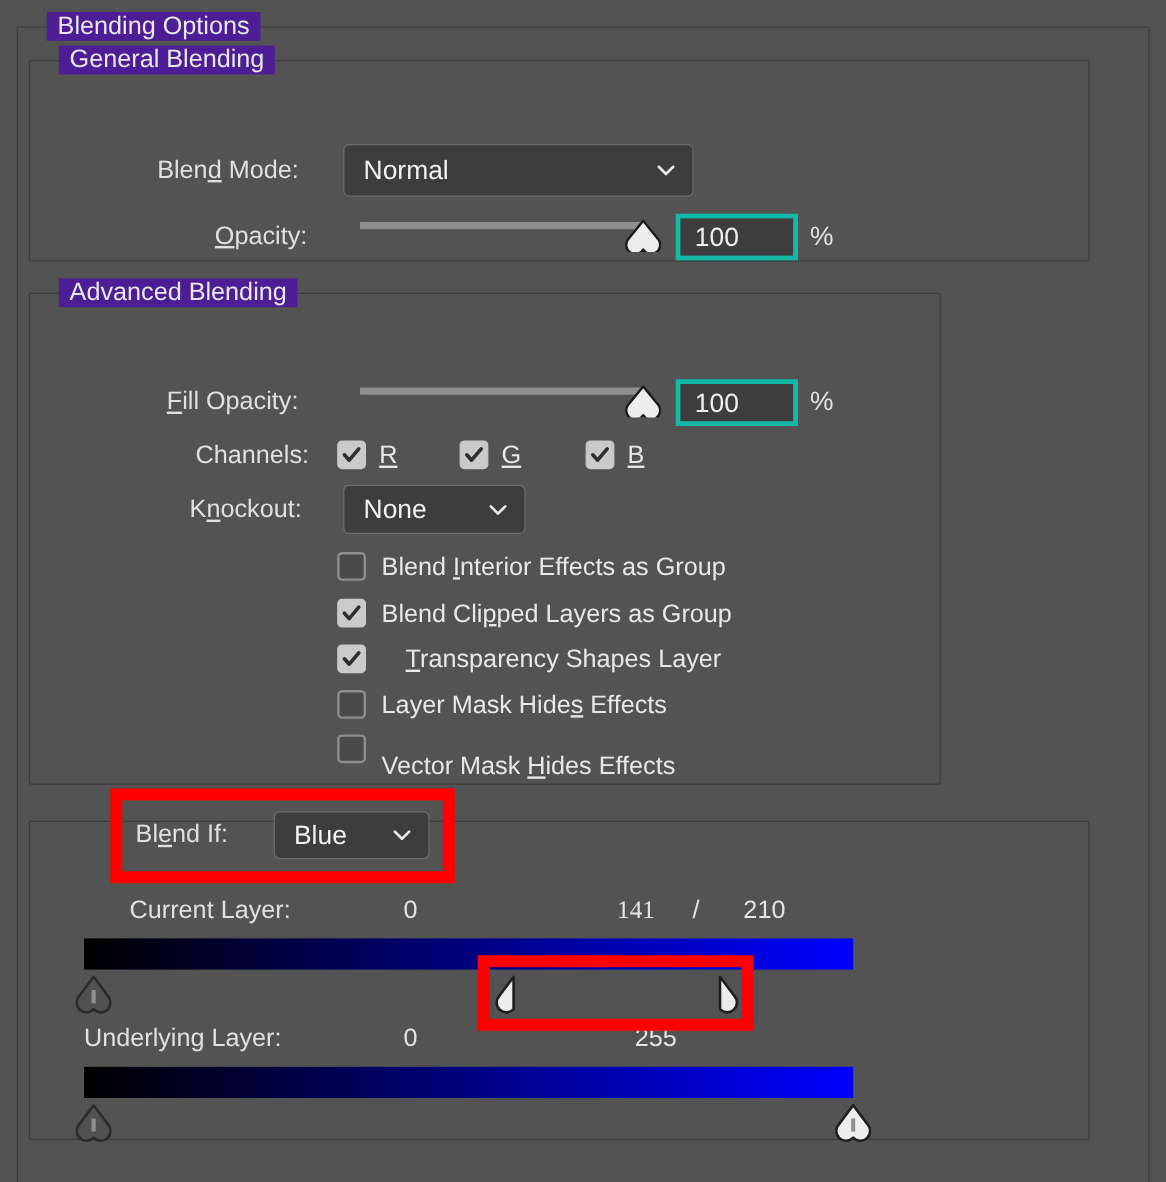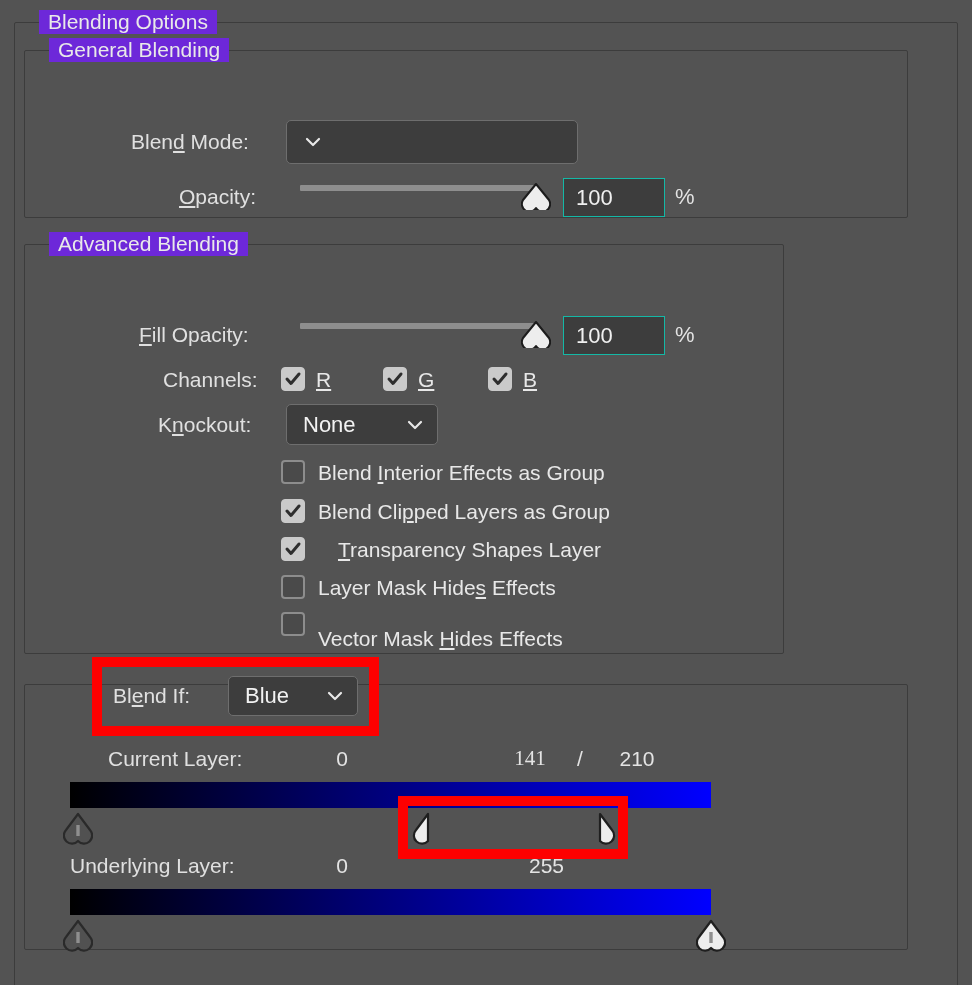--- a/index.html
+++ b/index.html
@@ -20,21 +20,21 @@
   .groupbox {
     position: absolute;
     border: 1px solid #3c3c3c;
     border-radius: 2px;
     box-sizing: border-box;
   }
   .groupbox > .legend {
     position: absolute;
     top: -13px;
     left: 24px;
-    background: #6d28d9;
+    background: #4c1d95;
     padding: 0 9px;
     font-size: 21px;
     color: #e9e9e9;
     line-height: 24px;
     white-space: nowrap;
   }
 
   #outer-group {
     left: 14px;
     top: 22px;
@@ -89,21 +89,21 @@
     width: 20px; height: 20px;
     flex: 0 0 auto;
     display: block;
   }
   .dropdown .chev svg { display: block; }
 
   
   .numfield {
     position: absolute;
     background: #3d3d3d;
-    border: 1px solid #14b8a6;
+    border: 4px solid #14b8a6;
     box-sizing: border-box;
     display: flex;
     align-items: center;
     padding-left: 12px;
     font-size: 22px;
     color: #f0f0f0;
   }
   .pct {
     position: absolute;
     font-size: 22px;
@@ -193,20 +193,21 @@
   <span class="legend">Blending Options</span>
 </div>
 
 <div class="groupbox" id="general-group">
   <span class="legend">General Blending</span>
 </div>
 
 <div class="lbl" style="left:131px; top:131px;">Blen<u>d</u> Mode:</div>
 
 <div class="dropdown" id="blend-mode-dropdown" style="left:286px; top:120px; width:292px; height:44px;">
+  <span class="dd-value">Normal</span>
   <span class="chev">
     <svg width="20" height="20" viewBox="0 0 20 20">
         <path d="M4 7 L10 13 L16 7" fill="none" stroke="#e8e8e8" stroke-width="2.2" stroke-linecap="round" stroke-linejoin="round"></path>
       </svg>
   </span>
 </div>
 
 <div class="lbl" style="left:179px; top:186px;"><u>O</u>pacity:</div>
 
 <div class="slider-track" style="left:300px; top:185px; width:238px;"></div>

